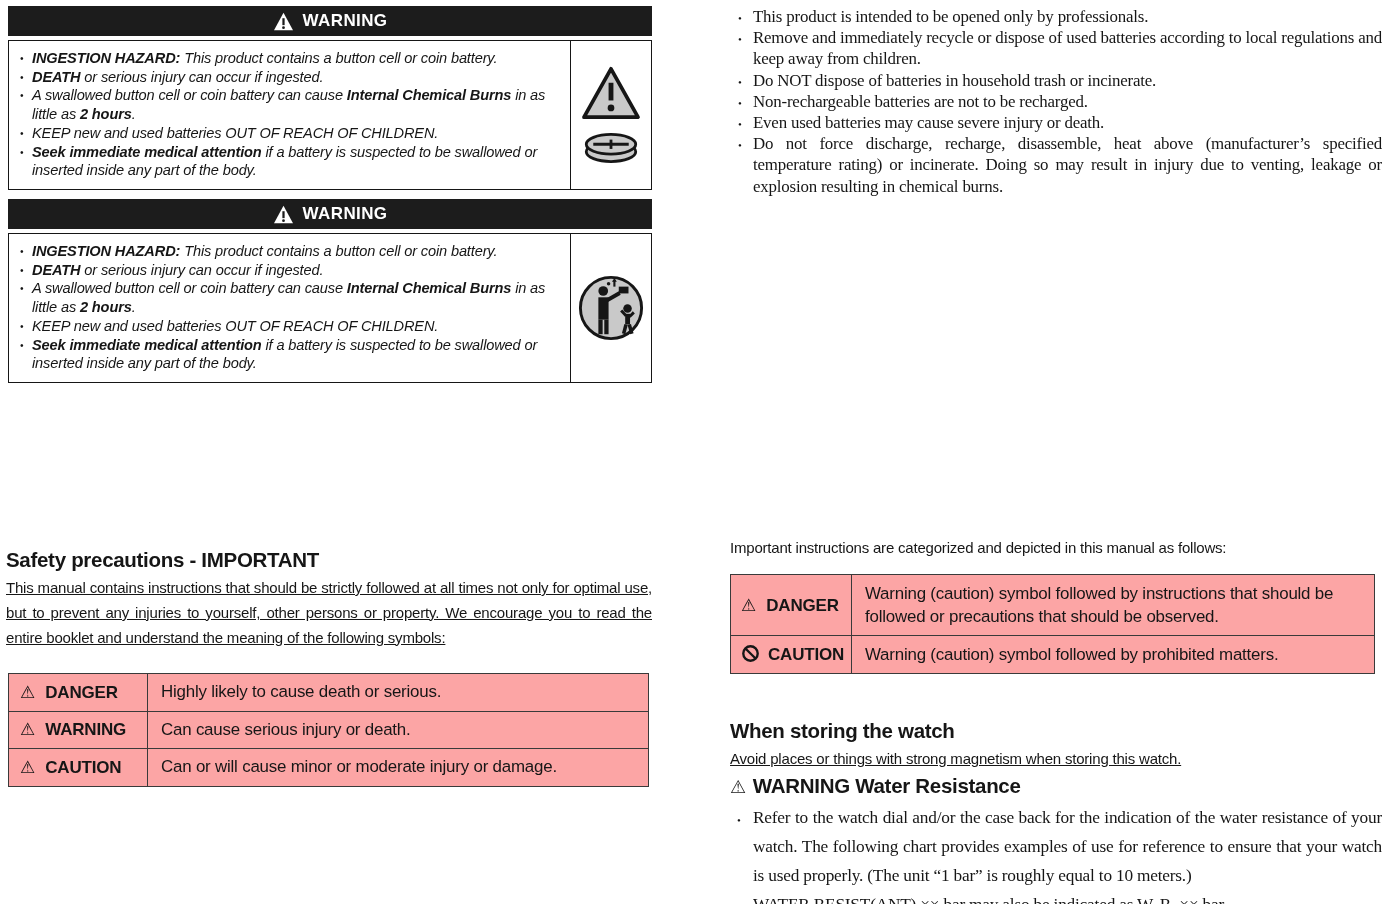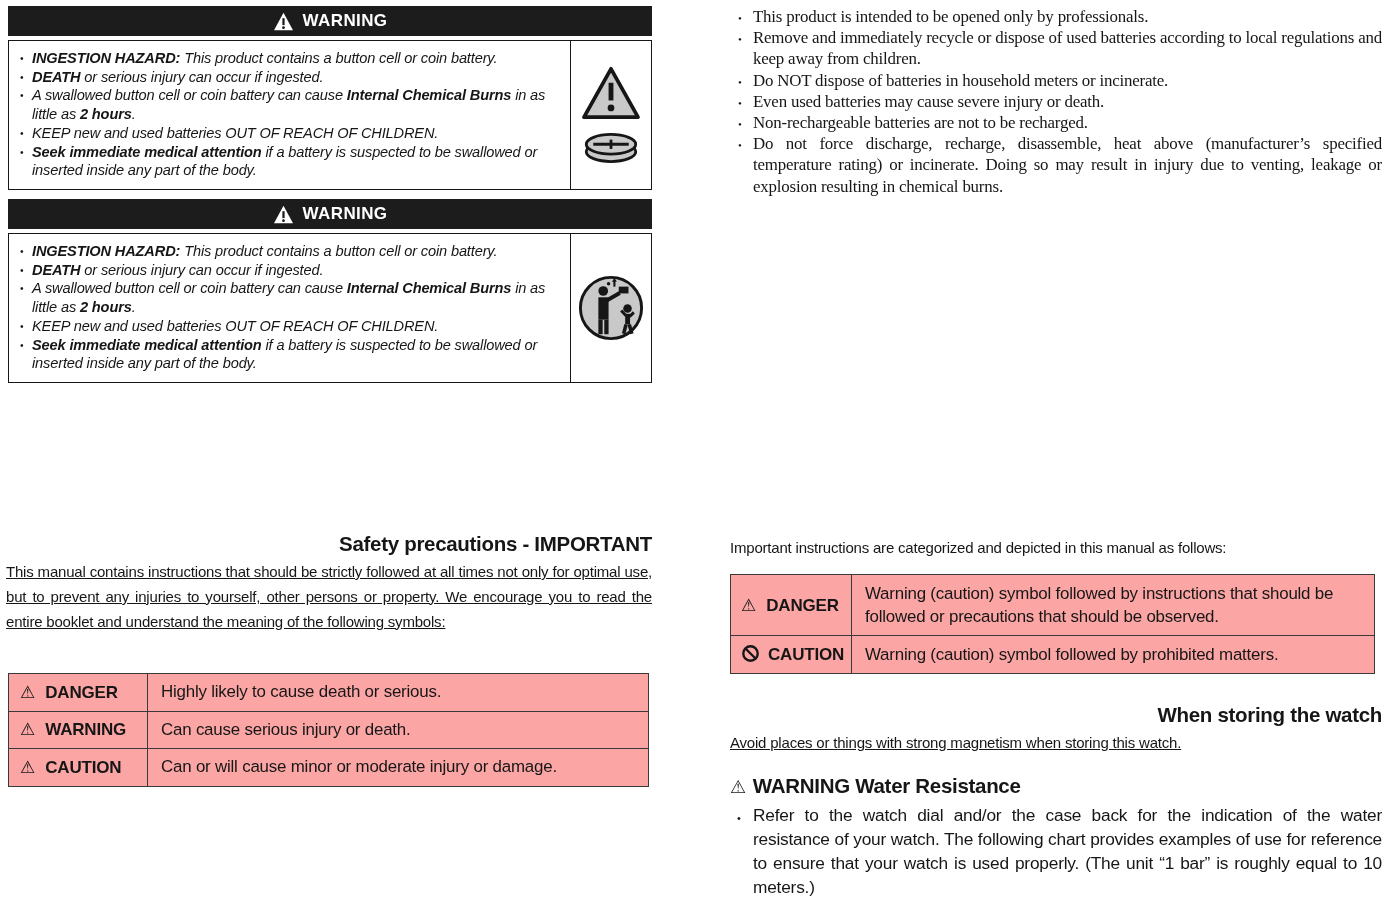--- a/index.html
+++ b/index.html
@@ -39,21 +39,21 @@
   .rlist-wrap { position:absolute; left:730px; top:6px; width:652px; }
   .rlist { margin:0; padding:0; list-style:none;font-family:Liberation Serif, serif; }
   .rlist li {
     font-size:16.9px; line-height:21.2px; padding-left:23px;
     position:relative; text-align:justify; letter-spacing:-.2px;
   }
   .rlist li::before { content:"•"; position:absolute; left:8px; top:2px; font-size:11px; text-align:left; }
 
   
   .safety { position:absolute; left:6px; top:532px; width:646px; }
-  .h-big { font-size:20.5px; font-weight:bold; margin:0 0 4px 0; letter-spacing:-.3px;text-align:right; }
+  .h-big { font-size:20.5px; font-weight:bold; margin:16px 0 4px 0; letter-spacing:-.3px; }
   .body-par { font-size:15px; line-height:24.8px; margin:0; text-align:justify; letter-spacing:-.2px;text-decoration:underline; }
 
   
   table.sev { border-collapse:collapse; background:#fca5a5; }
   table.sev td { border:1.4px solid #3a3a3a; vertical-align:middle; }
   .ltable { position:absolute; left:8px; top:673px; width:641px; }
   .ltable td.lab { width:139px; height:37.5px; padding-left:11px; }
   .ltable td.des { padding-left:13px; font-size:16.9px; letter-spacing:-.2px; }
   td.lab .sym { font-size:17px; margin-right:10px; font-weight:normal; }
   td.lab .lbl { font-weight:bold; font-size:17px; letter-spacing:-.2px; }
@@ -68,22 +68,22 @@
   .noicon { vertical-align:-3px; margin-right:8px; }
 
   
   .storing { position:absolute; left:730px; top:703px; width:652px; }
   .storing p { margin:2px 0 0 0; }
   .water { position:absolute; left:730px; top:774px; width:652px; }
   .water-h { font-size:20.5px; font-weight:bold; margin:0 0 5px 0; letter-spacing:-.3px; }
   .water-h .sym { font-size:18px; font-weight:normal; margin-right:7px; }
   .wlist { margin:0; padding:0; list-style:none; }
   .wlist li {
-    font-size:17.3px; line-height:24px; padding-left:23px;
-    position:relative; text-align:justify; letter-spacing:-.2px;
+    font-size:17.3px; line-height:29px; padding-left:23px;
+    position:relative; text-align:justify; letter-spacing:-.2px;font-family:Liberation Serif, serif;
   }
   .wlist li::before { content:"•"; position:absolute; left:7px; top:3px; font-size:11px; }
 </style>
 </head>
 <body>
 
 <section class="wbox" id="wbox1">
   <div class="wbox-header">
     <svg width="21" height="19" viewBox="0 0 24 22">
       <polygon points="12,1 23,21 1,21" fill="#ffffff"></polygon>
@@ -161,23 +161,23 @@
         <line x1="53.8" y1="52" x2="56.5" y2="61.5" stroke="#161616" stroke-width="3.6"></line>
       </svg>
     </div>
   </div>
 </section>
 
 <section class="rlist-wrap">
   <ul class="rlist">
       <li><span>This product is intended to be opened only by professionals.</span></li>
       <li><span>Remove and immediately recycle or dispose of used batteries according to local regulations and keep away from children.</span></li>
-      <li><span>Do NOT dispose of batteries in household meters or incinerate.</span></li>
+      <li><span>Do NOT dispose of batteries in household trash or incinerate.</span></li>
+      <li><span>Non-rechargeable batteries are not to be recharged.</span></li>
       <li><span>Even used batteries may cause severe injury or death.</span></li>
-      <li><span>Non-rechargeable batteries are not to be recharged.</span></li>
       <li><span>Do not force discharge, recharge, disassemble, heat above (manufacturer’s specified temperature rating) or incinerate. Doing so may result in injury due to venting, leakage or explosion resulting in chemical burns.</span></li>
     </ul>
 </section>
 
 <section class="safety">
   <h2 class="h-big">Safety precautions - IMPORTANT</h2>
   <p class="body-par">This manual contains instructions that should be strictly followed at all times not only for optimal use, but to prevent any injuries to yourself, other persons or property. We encourage you to read the entire booklet and understand the meaning of the following symbols:</p>
 </section>
 
 <table class="sev ltable">

